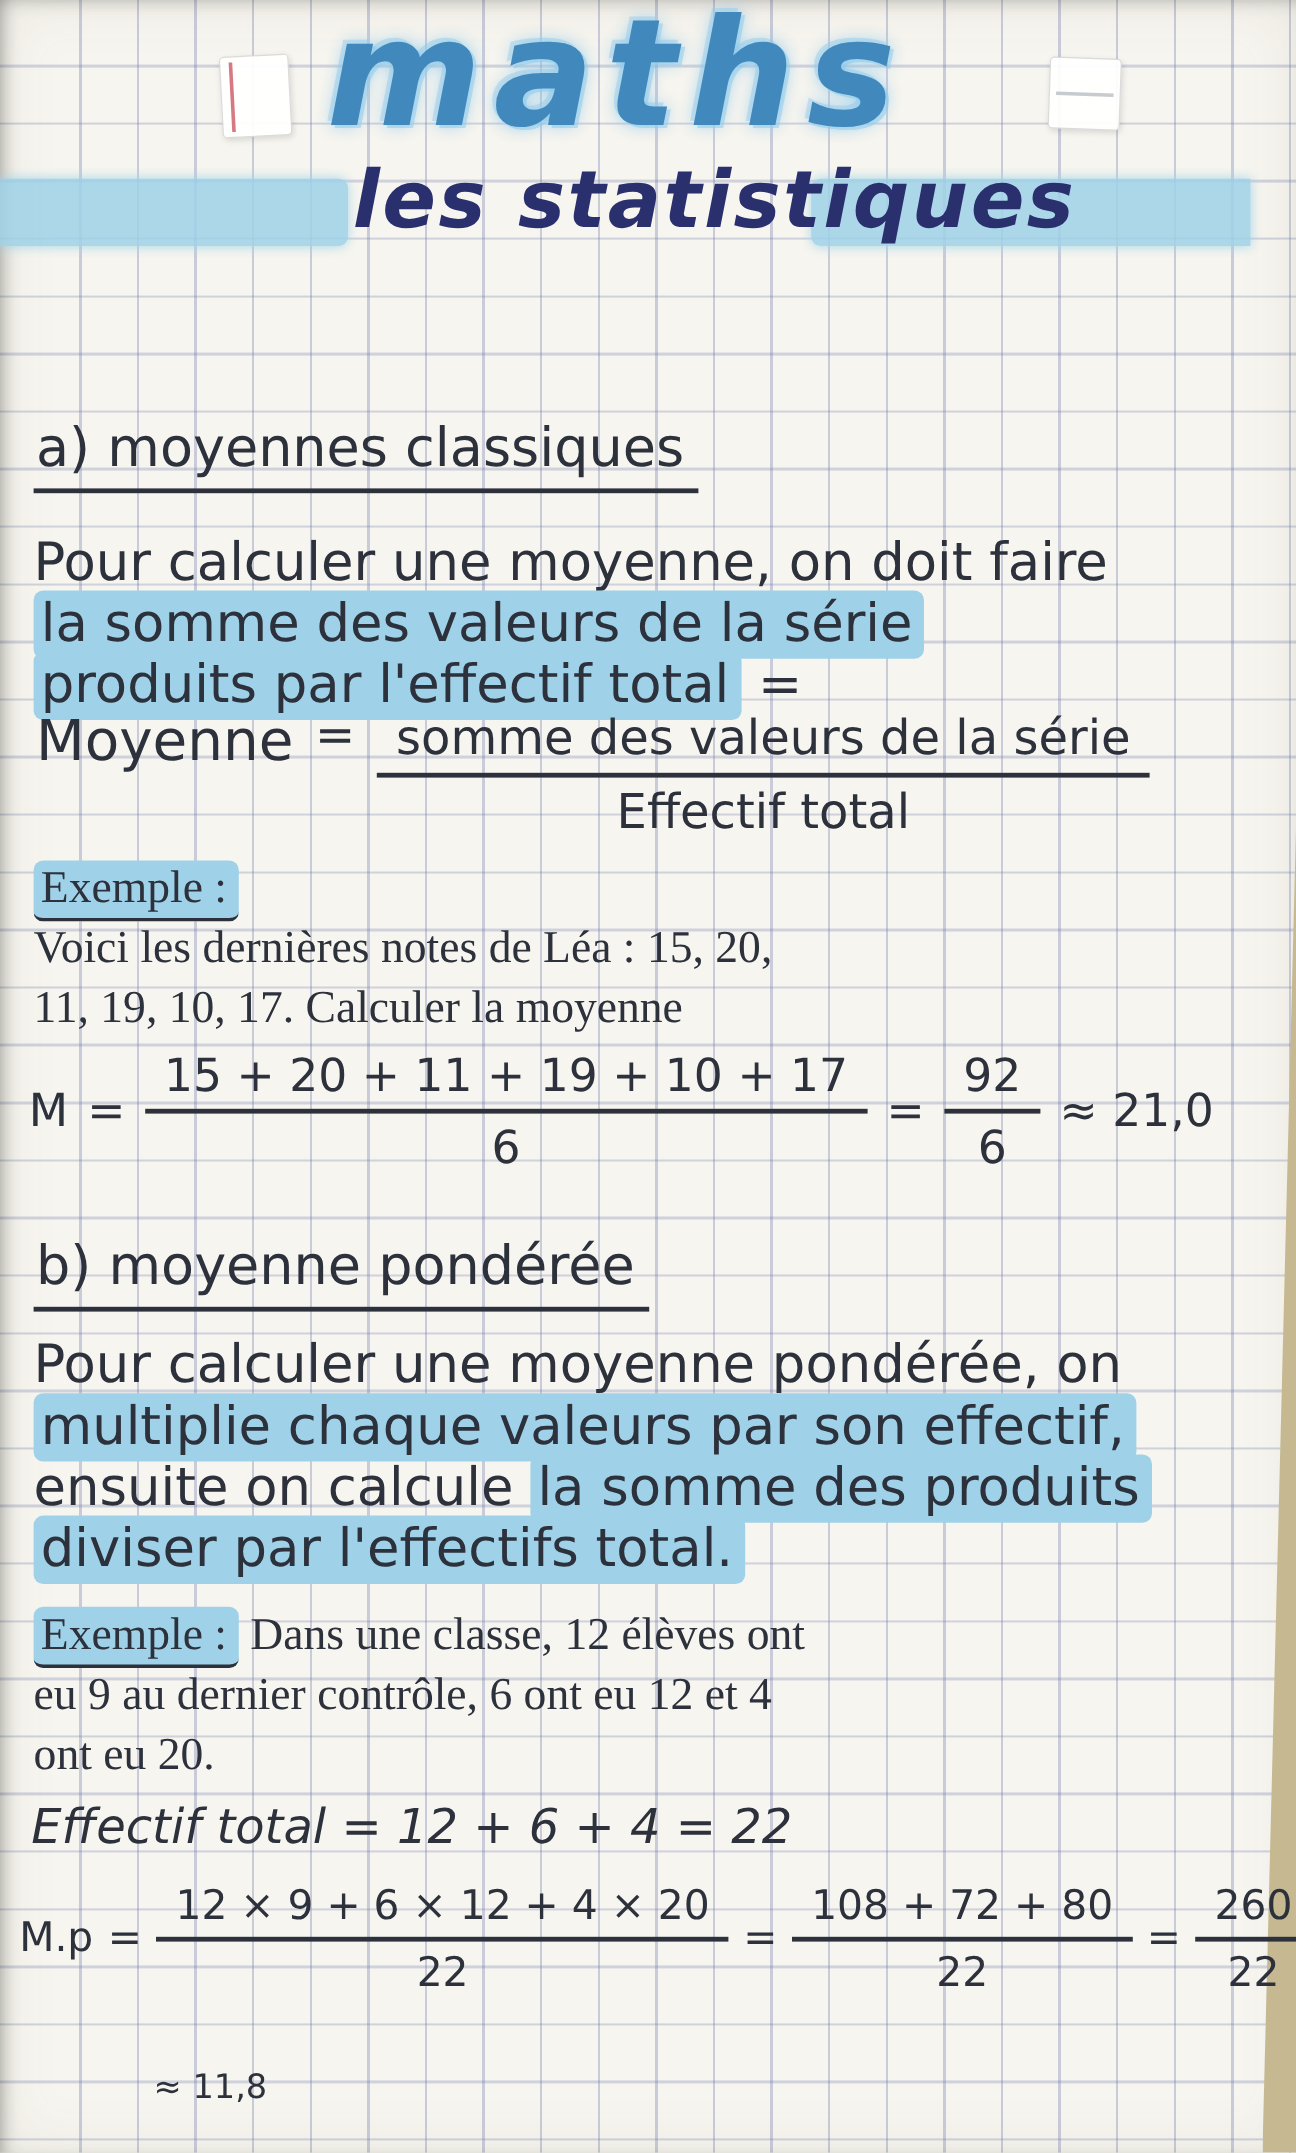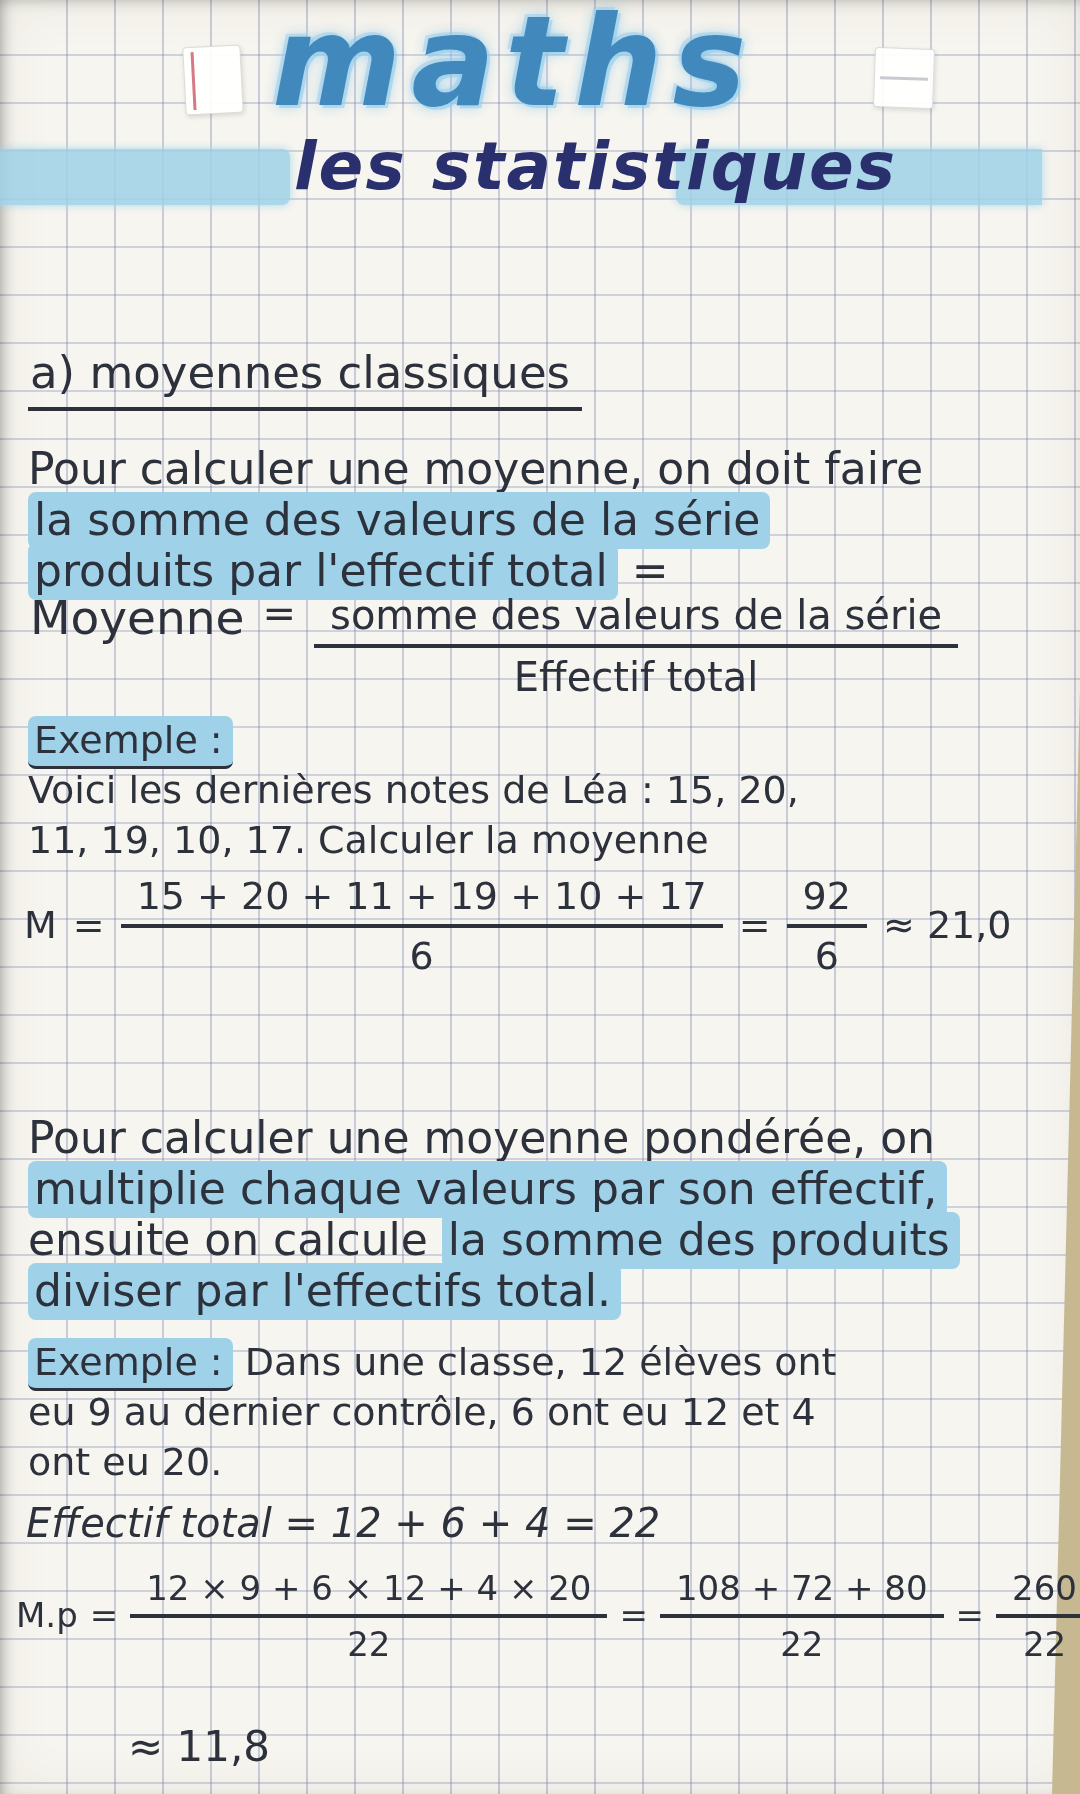--- a/index.html
+++ b/index.html
@@ -57,33 +57,33 @@
   .para{position:absolute;left:28px;font-size:44px;}
   .para .line{height:51px;white-space:nowrap;}
   .para-a{top:443px;}
   .para-b{top:1112px;}
   .hl{
     background:var(--highlight,#9fd2e8);
     padding:2px 10px 4px 6px;border-radius:8px;
   }
   .hl-underline{border-bottom:3px solid var(--ink,#2c313c);}
   .example{position:absolute;left:28px;font-size:38px;}
-  .example .line{height:50px;white-space:nowrap;}
+  .example .line{height:50px;white-space:nowrap;font-family:Liberation Serif, serif;}
   .example-a{top:718px;}
   .example-b{top:1340px;}
   .formula-row{position:absolute;left:30px;top:590px;display:flex;align-items:flex-start;gap:18px;font-size:40px;}
   .f-label{font-size:47px;white-space:nowrap;}
   .frac{display:inline-flex;flex-direction:column;align-items:center;text-align:center;}
   .frac .num{padding:2px 16px 6px;border-bottom:4px solid var(--ink,#2c313c);white-space:nowrap;}
   .frac .den{padding-top:6px;white-space:nowrap;}
   .calc-row{position:absolute;display:flex;align-items:center;}
   .calc-a{left:24px;top:872px;font-size:38px;gap:16px;}
   .calc-b{left:16px;top:1566px;font-size:34px;gap:12px;}
   .effectif-line{position:absolute;left:26px;top:1500px;font-size:40px;white-space:nowrap;font-style:italic;}
-  .approx-line{position:absolute;left:128px;top:1722px;font-size:42px;white-space:nowrap;}
+  .approx-line{position:absolute;left:128px;top:1722px;font-size:28px;white-space:nowrap;}
   .eq{white-space:nowrap;}
 </style>
 </head>
 <body>
 
 <div class="page">
 
   <div class="edge-right"></div>
 
   <div class="tape tape-left">
@@ -137,20 +137,21 @@
       <span class="den">6</span>
     </span>
     <span class="eq">=</span>
     <span class="frac">
       <span class="num">92</span>
       <span class="den">6</span>
     </span>
     <span class="eq">≈ 21,0</span>
   </div>
 
+  <div class="heading heading-b">b) moyenne pondérée</div>
 
   <div class="para para-b">
     <div class="line">Pour calculer une moyenne pondérée, on</div>
     <div class="line">
       <span class="hl">multiplie chaque valeurs par son effectif,</span>
     </div>
     <div class="line">
       <span>ensuite on calcule</span>
       <span class="hl">la somme des produits</span>
     </div>

